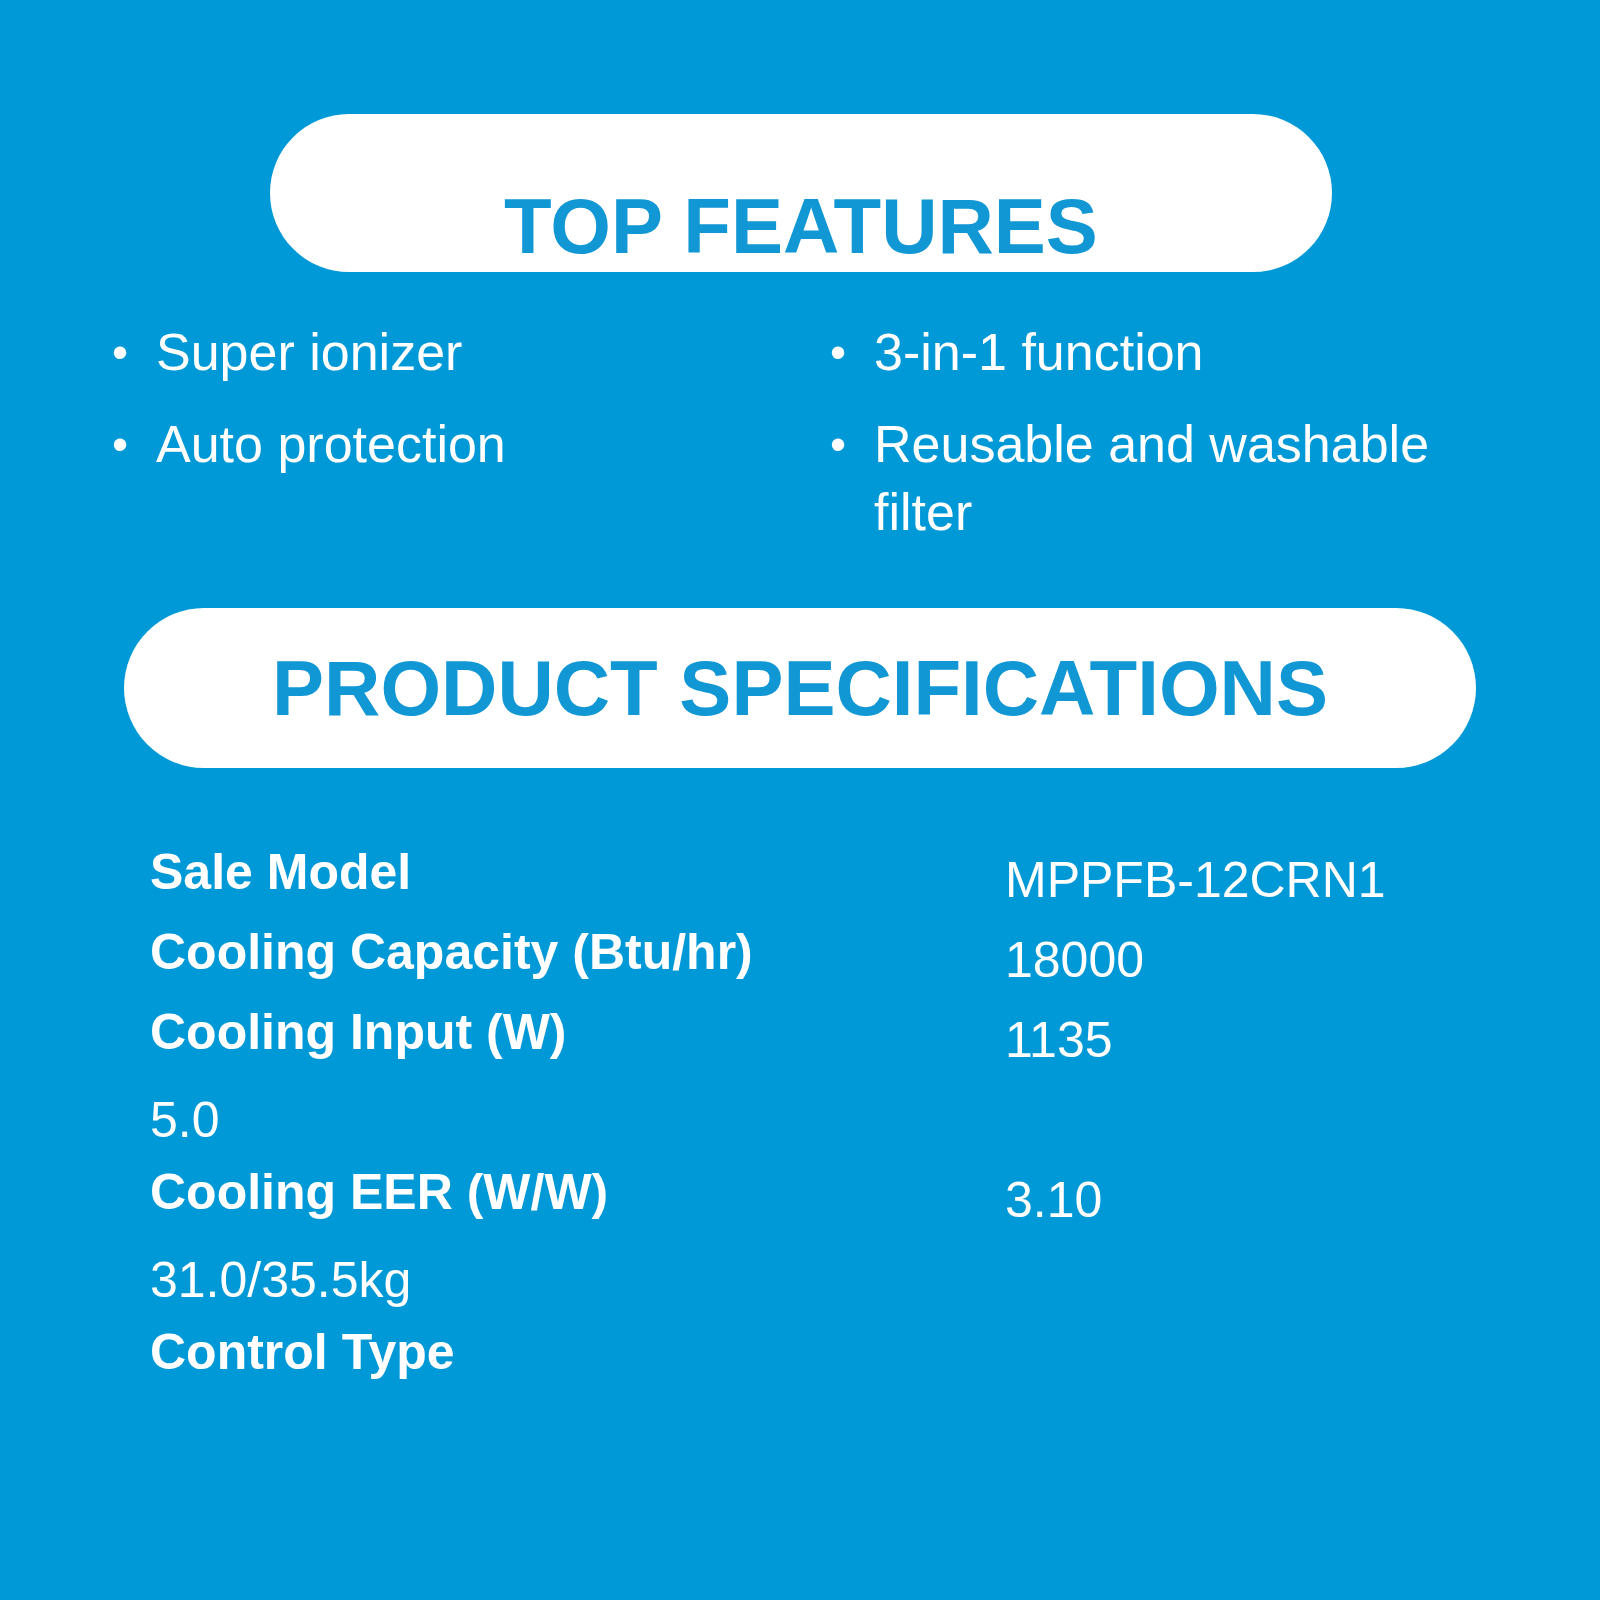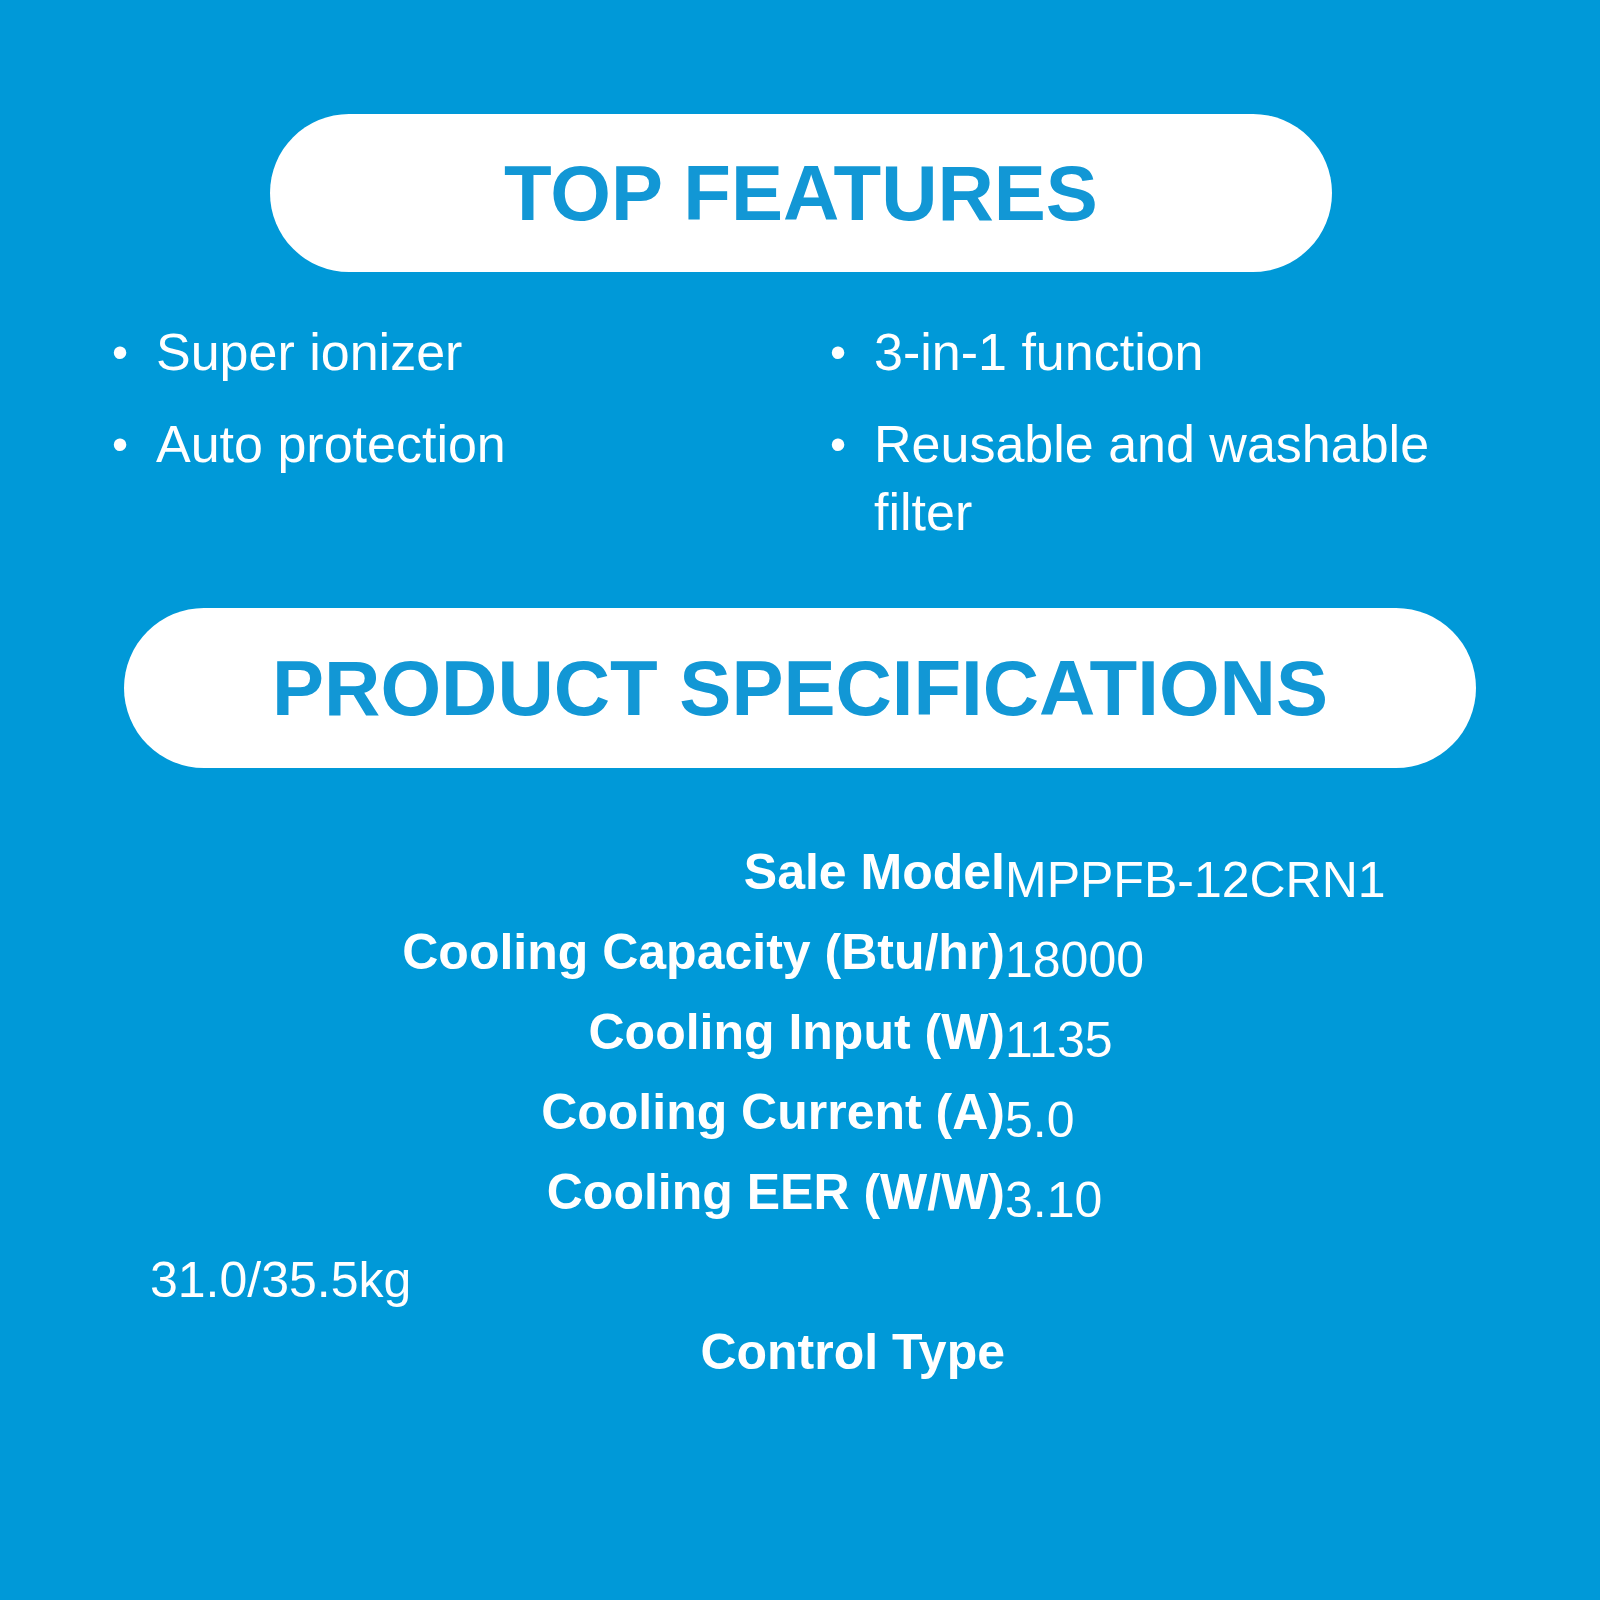--- a/index.html
+++ b/index.html
@@ -21,20 +21,21 @@
     border-radius: 90px;
     display: flex;
     align-items: center;
     justify-content: center;
   }
   #pill-top-features {
     left: 270px;
     top: 114px;
     width: 1062px;
     height: 158px;
+    align-items: flex-end;
   }
   #pill-product-specs {
     left: 124px;
     top: 608px;
     width: 1352px;
     height: 160px;
   }
   .pill-title {
     font-size: 78px;
     font-weight: bold;
@@ -71,21 +72,20 @@
   }
   .feature-text {
     flex: 1;
   }
 
   .specs {
     position: absolute;
     left: 150px;
     top: 832px;
     width: 1330px;
-    text-align: right;
   }
   .spec-row {
     display: flex;
     align-items: center;
     height: 80px;
     font-size: 50px;
     color: #FFFFFF;
   }
   .spec-label {
     width: 855px;
@@ -136,21 +136,20 @@
   </div>
   <div class="spec-row">
     <div class="spec-label">Cooling Capacity (Btu/hr)</div>
     <div class="spec-value">18000</div>
   </div>
   <div class="spec-row">
     <div class="spec-label">Cooling Input (W)</div>
     <div class="spec-value">1135</div>
   </div>
   <div class="spec-row">
-    <div class="spec-label">Cooling Current (A)</div>
     <div class="spec-value">5.0</div>
   </div>
   <div class="spec-row">
     <div class="spec-label">Cooling EER (W/W)</div>
     <div class="spec-value">3.10</div>
   </div>
   <div class="spec-row">
     <div class="spec-value">31.0/35.5kg</div>
   </div>
   <div class="spec-row">

